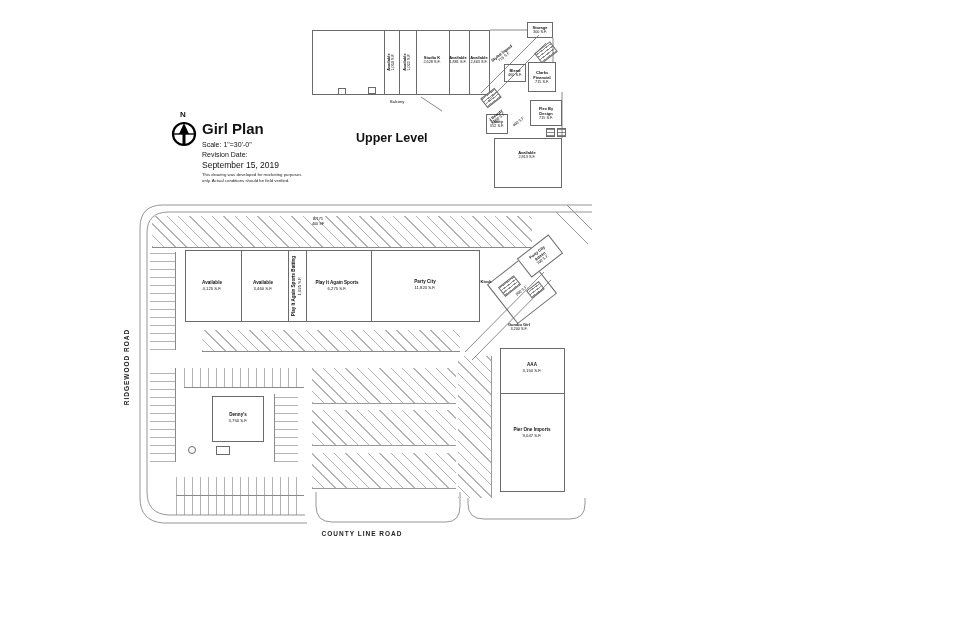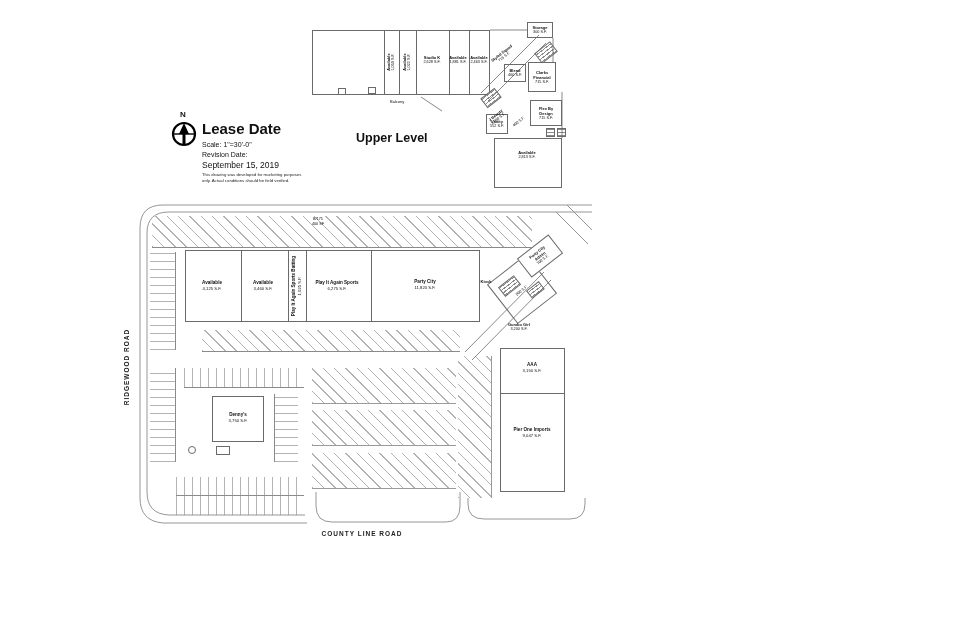--- a/index.html
+++ b/index.html
@@ -53,21 +53,21 @@
   </svg>
 
   <div class="tb" style="left:170px;top:110px;width:26px;text-align:center;font-weight:bold;font-size:8px;">N</div>
   <div class="tb" style="left:170px;top:120px;">
     <svg width="28" height="28" viewBox="0 0 28 28">
       <circle cx="14" cy="14" r="11" fill="#fff" stroke="#000" stroke-width="2.2"></circle>
       <line x1="3" y1="14" x2="25" y2="14" stroke="#000" stroke-width="1.4"></line>
       <polygon points="14,3 19,14 15.5,14 15.5,24 12.5,24 12.5,14 9,14" fill="#000"></polygon>
     </svg>
   </div>
-  <div class="tb" style="left:202px;top:120px;font-size:15px;font-weight:bold;">Lease Date</div>
+  <div class="tb" style="left:202px;top:120px;font-size:15px;font-weight:bold;">Girl Plan</div>
   <div class="tb" style="left:202px;top:141px;font-size:7px;">Scale: 1"=30'-0"</div>
   <div class="tb" style="left:202px;top:151px;font-size:7px;">Revision Date:</div>
   <div class="tb" style="left:202px;top:160px;font-size:8.5px;">September 15, 2019</div>
   <div class="tb" style="left:202px;top:172px;font-size:4.3px;color:#222;">This drawing was developed for marketing purposes</div>
   <div class="tb" style="left:202px;top:178px;font-size:4.3px;color:#222;">only. Actual conditions should be field verified.</div>
 
   <div class="tb" style="left:356px;top:131px;font-size:12.5px;font-weight:bold;">Upper Level</div>
 
   <div class="box" style="left:312px;top:30px;width:178px;height:65px;">
     <div class="divider" style="left:71px;"></div>

